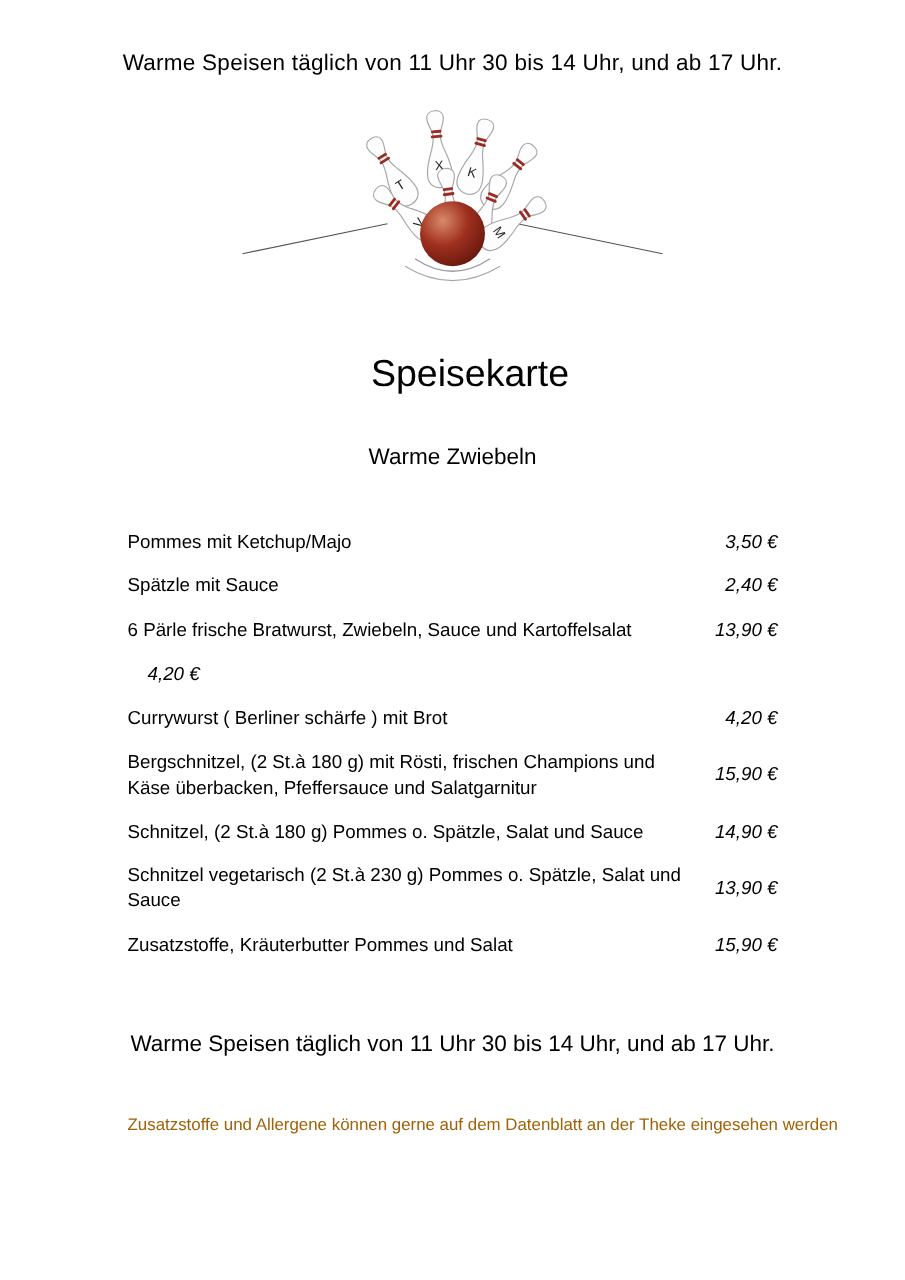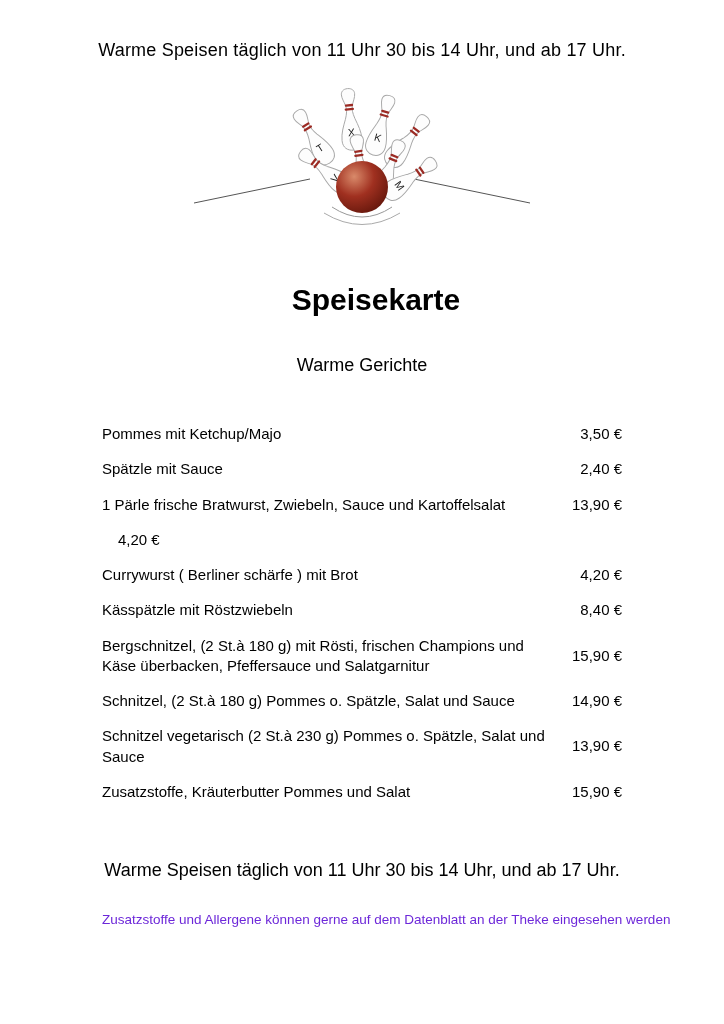--- a/index.html
+++ b/index.html
@@ -22,52 +22,52 @@
   }
   .logo-wrap {
     margin-top: 14px;
     display: flex;
     justify-content: center;
   }
   .page-title {
     margin-top: 40px;
     text-align: center;
     font-size: 30px;
-    font-weight: bold;
+    font-weight: normal;
     padding-left: 28px;
   }
   .page-subtitle {
     margin-top: 38px;
     text-align: center;
     font-size: 18px;
   }
   .menu {
     margin: 48px 68px 0 68px;
   }
   .menu-row {
     display: flex;
     justify-content: space-between;
     align-items: center;
     margin-bottom: 15px;
     font-size: 15px;
     line-height: 1.35;
   }
   .menu-item-name { max-width: 520px; }
-  .menu-item-price { white-space: nowrap; padding-left: 16px; }
+  .menu-item-price { white-space: nowrap; padding-left: 16px; font-style: italic; }
   .bottom-notice {
     margin-top: 58px;
     text-align: center;
     font-size: 18px;
   }
   .footer-note {
     position: absolute;
     left: 68px;
-    top: 900px;
+    top: 880px;
     font-size: 13.5px;
-    color: #6d28d9;
+    color: #a16207;
   }
 </style>
 </head>
 <body>
 
 <div class="page">
 
   <div class="top-notice">Warme Speisen täglich von 11 Uhr 30 bis 14 Uhr, und ab 17 Uhr.</div>
 
   <div class="logo-wrap">
@@ -123,52 +123,48 @@
 
       <circle cx="170" cy="112" r="26" fill="url(#ballGrad)"></circle>
 
       <path d="M140,132 Q170,152 200,132" stroke="#999" stroke-width="1" fill="none"></path>
       <path d="M132,138 Q170,161 208,138" stroke="#aaa" stroke-width="1" fill="none"></path>
     </svg>
   </div>
 
   <div class="page-title">Speisekarte</div>
 
-  <div class="page-subtitle">Warme Gerichte</div>
+  <div class="page-subtitle">Warme Zwiebeln</div>
 
   <div class="menu">
   <div class="menu-row">
     <span class="menu-item-name">Pommes mit Ketchup/Majo</span>
     <span class="menu-item-price">3,50 €</span>
   </div>
 
   <div class="menu-row">
     <span class="menu-item-name">Spätzle mit Sauce</span>
     <span class="menu-item-price">2,40 €</span>
   </div>
 
   <div class="menu-row">
-    <span class="menu-item-name">1 Pärle frische Bratwurst, Zwiebeln, Sauce und Kartoffelsalat</span>
+    <span class="menu-item-name">6 Pärle frische Bratwurst, Zwiebeln, Sauce und Kartoffelsalat</span>
     <span class="menu-item-price">13,90 €</span>
   </div>
 
   <div class="menu-row">
     <span class="menu-item-price">4,20 €</span>
   </div>
 
   <div class="menu-row">
     <span class="menu-item-name">Currywurst ( Berliner schärfe ) mit Brot</span>
     <span class="menu-item-price">4,20 €</span>
   </div>
 
 
-  <div class="menu-row">
-    <span class="menu-item-name">Kässpätzle mit Röstzwiebeln</span>
-    <span class="menu-item-price">8,40 €</span>
-  </div>
 
   <div class="menu-row">
     <span class="menu-item-name">Bergschnitzel, (2 St.à 180 g) mit Rösti, frischen Champions und Käse überbacken, Pfeffersauce und Salatgarnitur</span>
     <span class="menu-item-price">15,90 €</span>
   </div>
 
   <div class="menu-row">
     <span class="menu-item-name">Schnitzel, (2 St.à 180 g) Pommes o. Spätzle, Salat und Sauce</span>
     <span class="menu-item-price">14,90 €</span>
   </div>

